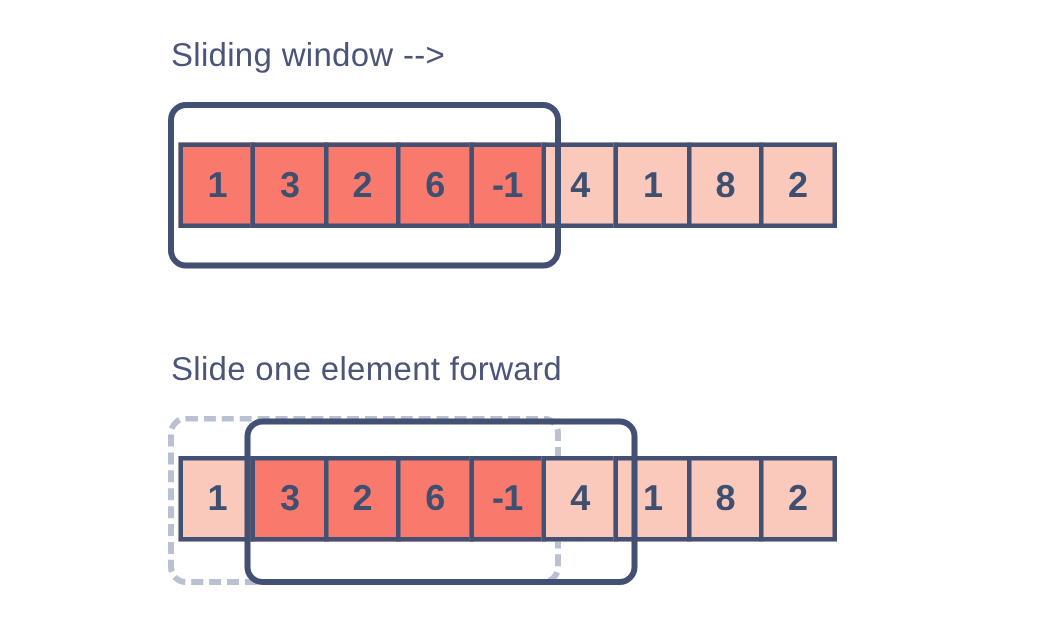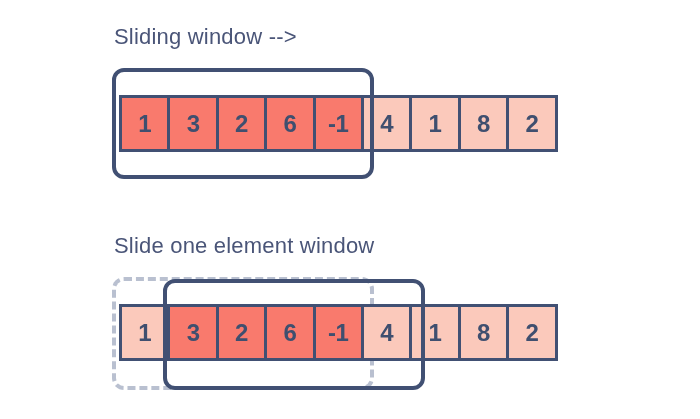--- a/index.html
+++ b/index.html
@@ -92,21 +92,21 @@
       <div class="cell active">3</div>
       <div class="cell active">2</div>
       <div class="cell active">6</div>
       <div class="cell active">-1</div>
       <div class="cell">4</div>
       <div class="cell">1</div>
       <div class="cell">8</div>
       <div class="cell">2</div>
     </div>
 
-  <div class="caption" id="caption-2">Slide one element window</div>
+  <div class="caption" id="caption-2">Slide one element forward</div>
 
   <div class="window-box dashed" id="ghost-window-2" style="left:112px; top:277px; width:262px; height:113px;"></div>
 
   <div class="window-box solid" id="window-2" style="left:163px; top:279px; width:262px; height:111px;"></div>
 
   <div class="array-row" id="array-2" style="left:119px; top:304px;">
       <div class="cell">1</div>
       <div class="cell active">3</div>
       <div class="cell active">2</div>
       <div class="cell active">6</div>

